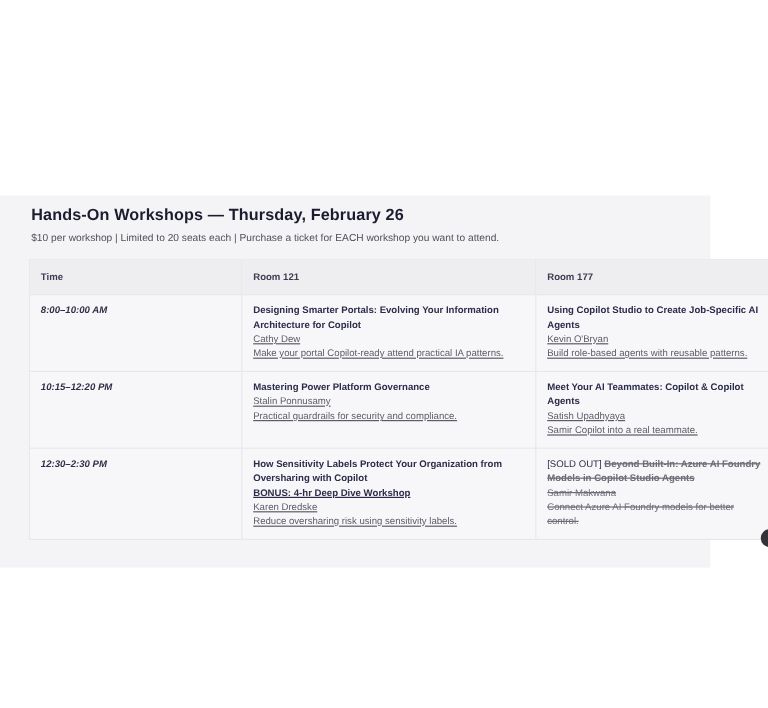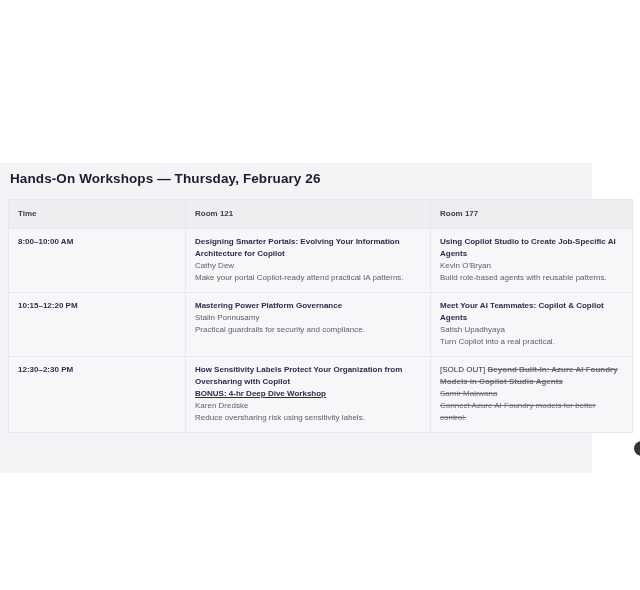--- a/index.html
+++ b/index.html
@@ -9,20 +9,21 @@
     font-family: "Liberation Sans", sans-serif;
     overflow: hidden;
     position: relative;
   }
   .section {
     position: absolute;
     top: 163px; left: 0;
     width: 592px; height: 310px;
     background: #f4f4f6;
     padding-top: 8px;
+    padding-left: 16px;
   }
   .page-title {
     margin-left: 10px;
     font-size: 13.5px;
     font-weight: bold;
     color: #1c1c30;
     letter-spacing: 0.1px;
   }
   .page-subtitle {
     margin: 7px 0 0 10px;
@@ -51,33 +52,35 @@
   thead th {
     background: #eeeef1;
     color: #3c3c52;
     font-weight: 600;
     padding: 8px 9px;
   }
   .time-cell {
     color: #2f2f48;
     font-weight: 600;
     white-space: nowrap;
+    font-style: italic;
   }
   .session-title {
     color: #2c2c4a;
     font-weight: bold;
   }
   .session-bonus {
     color: #2c2c4a;
     font-weight: bold;
     text-decoration: underline;
   }
   .session-speaker, .session-desc {
     color: #5c5c68;
     font-weight: normal;
+    text-decoration: underline;
   }
   .soldout-label {
     color: #2c2c4a;
     font-weight: normal;
   }
   .struck {
     text-decoration: line-through;
     color: #6d6d78;
     font-weight: 600;
   }
@@ -92,20 +95,21 @@
     width: 15px; height: 15px;
     border-radius: 50%;
     background: #343438;
   }
 </style>
 </head>
 <body>
 
 <div class="section">
   <div class="page-title">Hands-On Workshops — Thursday, February 26</div>
+  <div class="page-subtitle">$10 per workshop | Limited to 20 seats each | Purchase a ticket for EACH workshop you want to attend.</div>
 
   <table class="schedule">
     <colgroup>
       <col class="c-time">
         <col class="c-r121">
         <col class="c-r122">
     </colgroup>
     <thead>
       <tr>
         <th>Time</th>
@@ -130,21 +134,21 @@
         <tr>
           <td class="time-cell">10:15–12:20 PM</td>
           <td>
             <div class="session-title">Mastering Power Platform Governance</div>
             <div class="session-speaker">Stalin Ponnusamy</div>
             <div class="session-desc">Practical guardrails for security and compliance.</div>
           </td>
           <td>
             <div class="session-title">Meet Your AI Teammates: Copilot &amp; Copilot Agents</div>
             <div class="session-speaker">Satish Upadhyaya</div>
-            <div class="session-desc">Turn Copilot into a real practical.</div>
+            <div class="session-desc">Samir Copilot into a real teammate.</div>
           </td>
         </tr>
         <tr>
           <td class="time-cell">12:30–2:30 PM</td>
           <td>
             <div class="session-title">How Sensitivity Labels Protect Your Organization from Oversharing with Copilot</div>
             <div class="session-bonus">BONUS: 4-hr Deep Dive Workshop</div>
             <div class="session-speaker">Karen Dredske</div>
             <div class="session-desc">Reduce oversharing risk using sensitivity labels.</div>
           </td>

